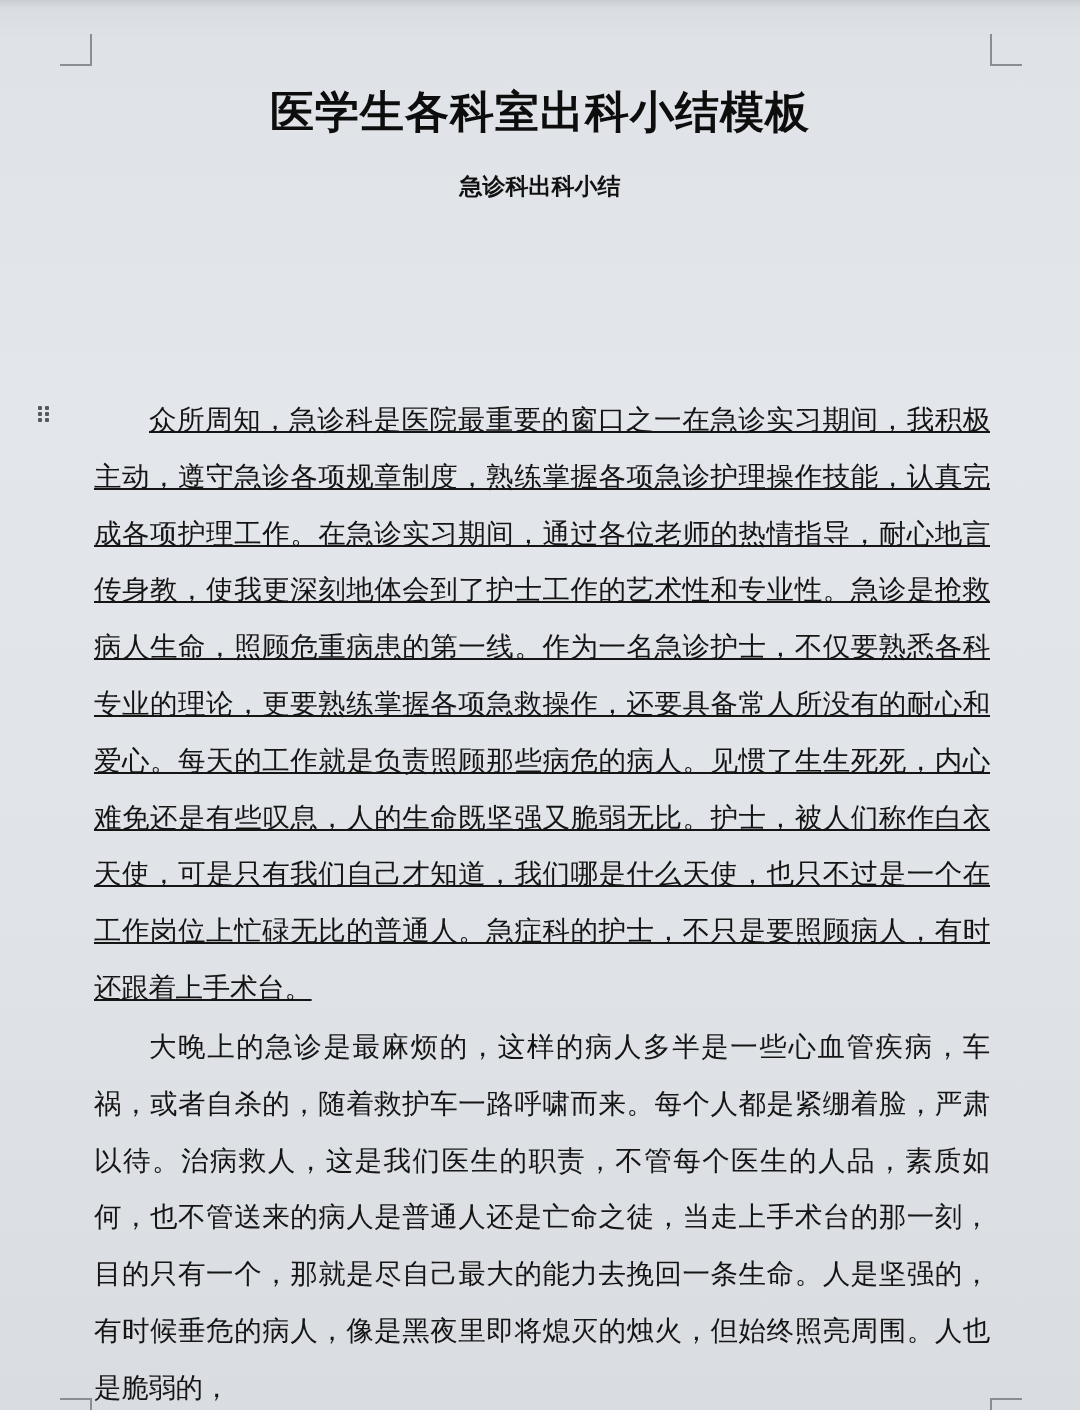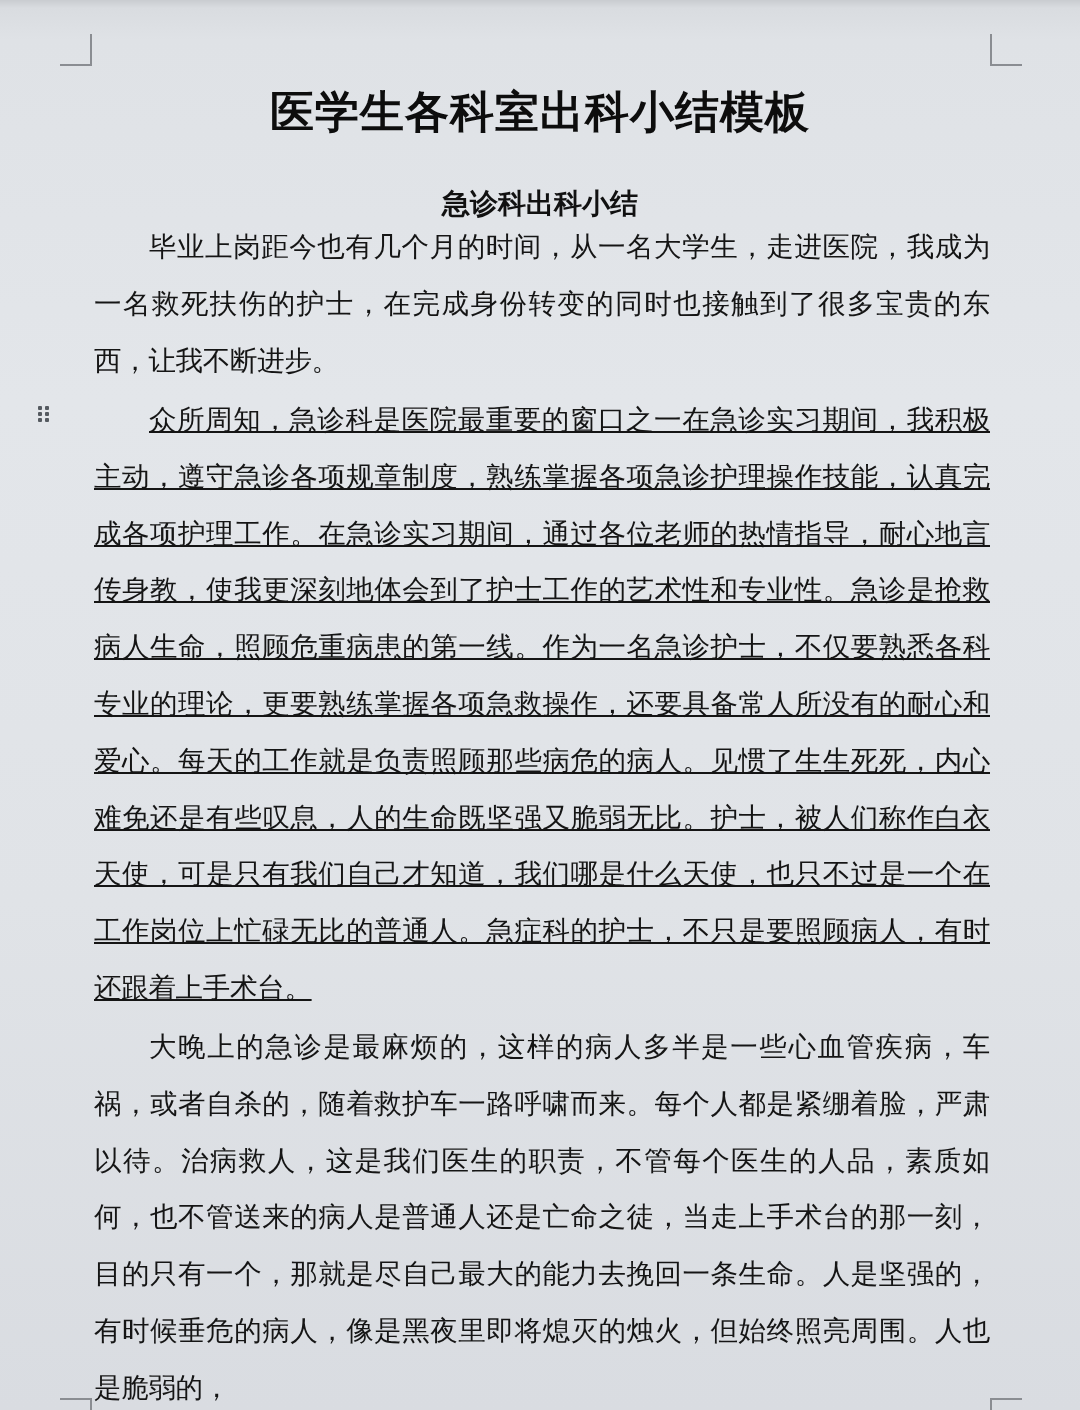--- a/index.html
+++ b/index.html
@@ -60,23 +60,23 @@
       text-align: center;
       font-size: 44px;
       font-weight: bold;
       letter-spacing: 1px;
       color: #0d0d0d;
       line-height: 56px;
     }
     .doc-subtitle {
       position: absolute;
       left: 0; right: 0;
-      top: 184px;
+      top: 166px;
       text-align: center;
-      font-size: 28px;
+      font-size: 23px;
       font-weight: bold;
       color: #111;
       line-height: 40px;
     }
     .body-text {
       position: absolute;
       left: 94px;
       width: 896px;
       font-size: 27.5px;
       line-height: 56.8px;
@@ -109,23 +109,20 @@
     <span></span>
     <span></span>
     <span></span>
     <span></span>
   </div>
 
   <h1 class="doc-title" style="margin:0;">医学生各科室出科小结模板</h1>
 
   <h2 class="doc-subtitle" style="margin:0;">急诊科出科小结</h2>
 
-  <div class="body-text p1">
-    <p class="para">毕业上岗距今也有几个月的时间，从一名大学生，走进医院，我成为一名救死扶伤的护士，在完成身份转变的同时也接触到了很多宝贵的东西，让我不断进步。</p>
-  </div>
 
   <div class="body-text p2">
     <p class="para">众所周知，急诊科是医院最重要的窗口之一在急诊实习期间，我积极主动，遵守急诊各项规章制度，熟练掌握各项急诊护理操作技能，认真完成各项护理工作。在急诊实习期间，通过各位老师的热情指导，耐心地言传身教，使我更深刻地体会到了护士工作的艺术性和专业性。急诊是抢救病人生命，照顾危重病患的第一线。作为一名急诊护士，不仅要熟悉各科专业的理论，更要熟练掌握各项急救操作，还要具备常人所没有的耐心和爱心。每天的工作就是负责照顾那些病危的病人。见惯了生生死死，内心难免还是有些叹息，人的生命既坚强又脆弱无比。护士，被人们称作白衣天使，可是只有我们自己才知道，我们哪是什么天使，也只不过是一个在工作岗位上忙碌无比的普通人。急症科的护士，不只是要照顾病人，有时还跟着上手术台。</p>
   </div>
 
   <div class="body-text p3">
     <p class="para">大晚上的急诊是最麻烦的，这样的病人多半是一些心血管疾病，车祸，或者自杀的，随着救护车一路呼啸而来。每个人都是紧绷着脸，严肃以待。治病救人，这是我们医生的职责，不管每个医生的人品，素质如何，也不管送来的病人是普通人还是亡命之徒，当走上手术台的那一刻，目的只有一个，那就是尽自己最大的能力去挽回一条生命。人是坚强的，有时候垂危的病人，像是黑夜里即将熄灭的烛火，但始终照亮周围。人也是脆弱的，</p>
   </div>
 
 </div>

